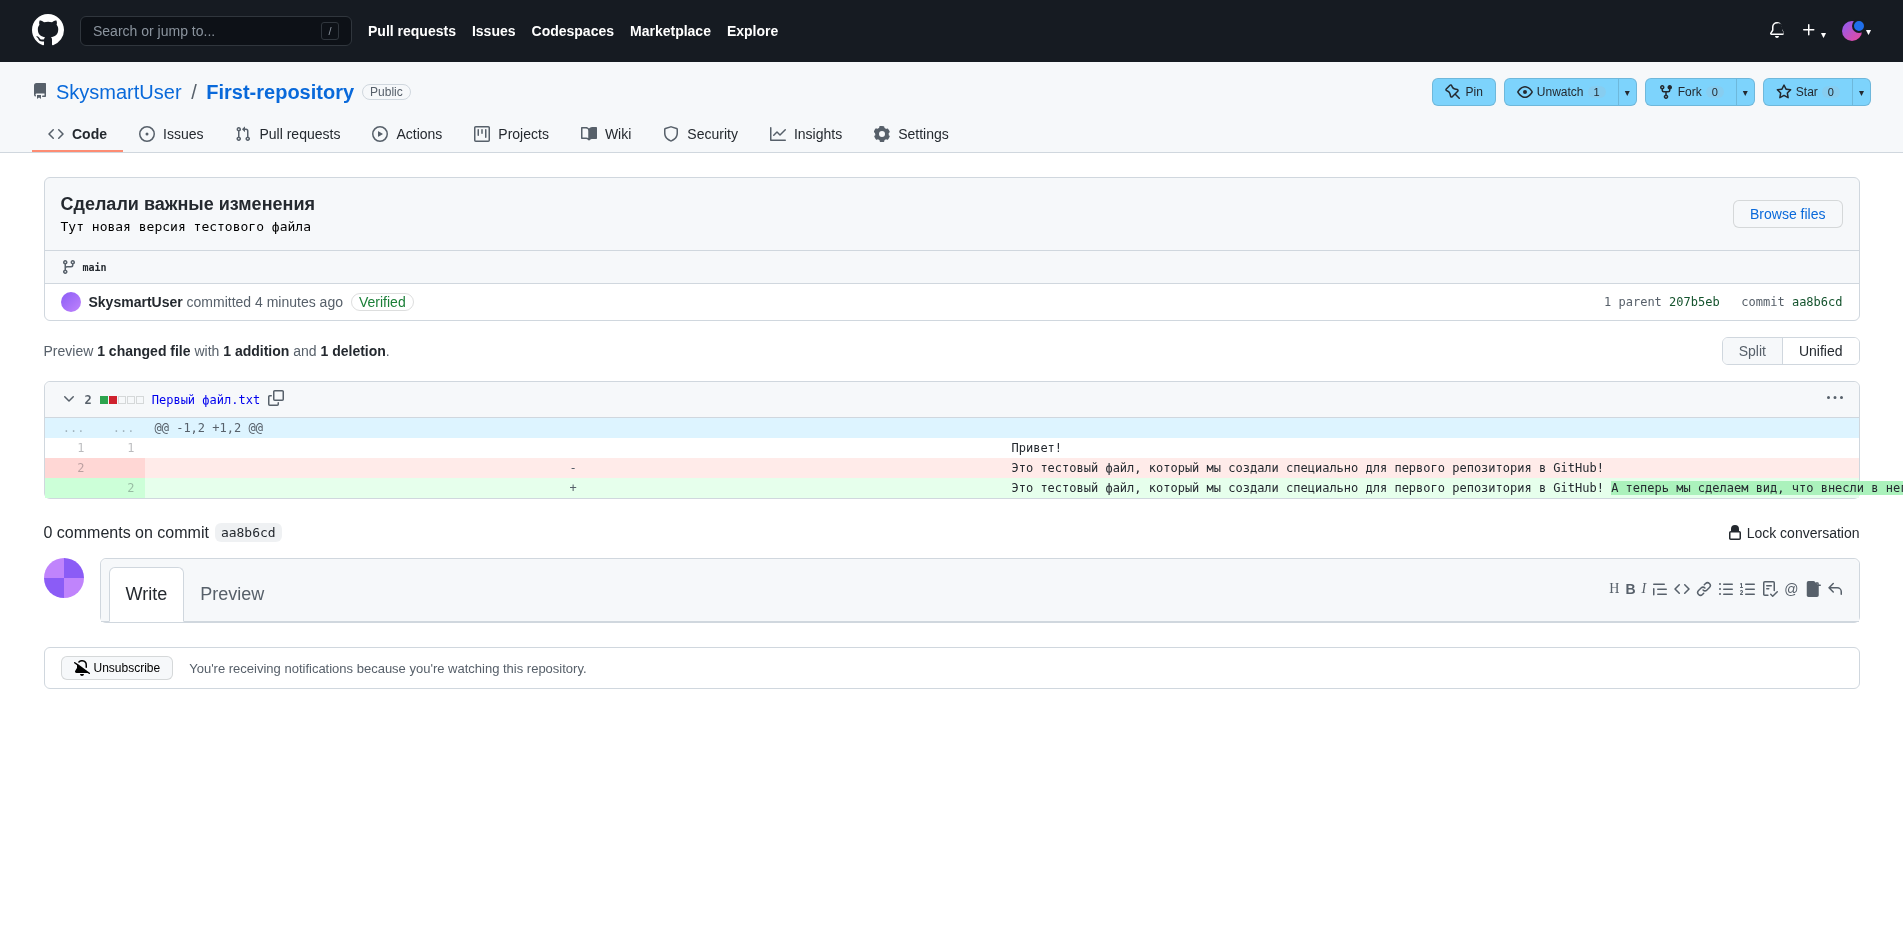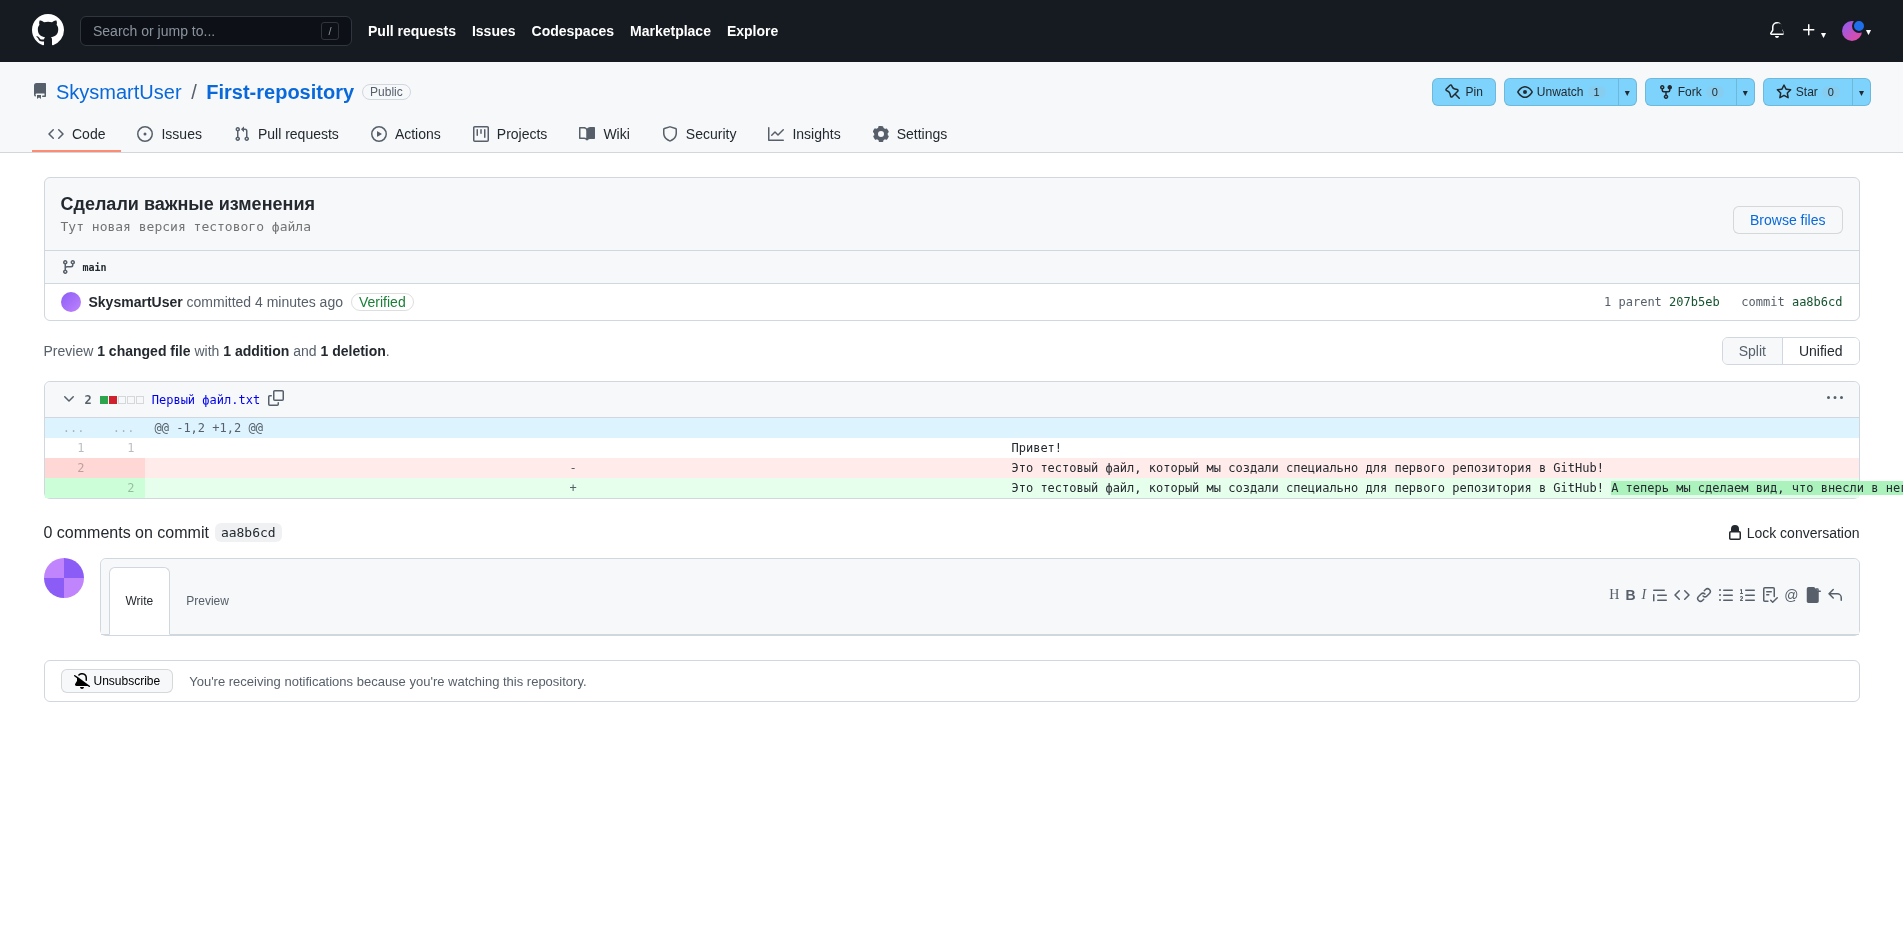--- a/index.html
+++ b/index.html
@@ -28,30 +28,30 @@
     .repo-actions { margin-left: auto; display: flex; gap: 8px; }
     .btn-group { display: flex; }
     .btn { background: #7dd3fc; border: 1px solid rgba(27,31,36,0.15); border-radius: 6px; padding: 3px 12px; font-size: 12px; font-weight: 500; color: #24292f; display: flex; align-items: center; gap: 4px; height: 28px; cursor: pointer; }
     .btn-group .btn:first-child { border-top-right-radius: 0; border-bottom-right-radius: 0; }
     .btn-group .btn:last-child { border-top-left-radius: 0; border-bottom-left-radius: 0; border-left: 0; padding: 3px 6px; }
     .counter { background: rgba(175,184,193,0.2); border-radius: 2em; padding: 0 6px; font-size: 11px; font-weight: 500; }
     
     
     .repo-nav { display: flex; padding: 0 32px; margin-top: 12px; }
     .repo-nav-item { padding: 8px 16px; display: flex; align-items: center; gap: 8px; color: #24292f; font-size: 14px; border-bottom: 2px solid transparent; }
-    .repo-nav-item.selected { border-bottom-color: #fd8c73; font-weight: 400; }
+    .repo-nav-item.selected { border-bottom-color: #fd8c73; font-weight: 700; }
     .repo-nav-item svg { color: #57606a; }
     
     
     .container { max-width: 1880px; margin: 0 auto; padding: 24px 32px; }
     
     .commit-box { border: 1px solid #d0d7de; border-radius: 6px; background: #f6f8fa; }
-    .commit-header { padding: 16px; display: flex; justify-content: space-between; align-items: flex-end; }
+    .commit-header { padding: 16px; display: flex; justify-content: space-between; align-items: center; }
     .commit-title { font-size: 18px; font-weight: 600; margin-bottom: 4px; }
-    .commit-desc { font-family: ui-monospace, SFMono-Regular, "SF Mono", Menlo, Consolas, monospace; font-size: 13px; color: #737373; }
+    .commit-desc { font-family: ui-monospace, SFMono-Regular, "SF Mono", Menlo, Consolas, monospace; font-size: 13px; color: #000000; }
     .browse-files { background: #f6f8fa; border: 1px solid rgba(27,31,36,0.15); border-radius: 6px; padding: 5px 16px; font-size: 14px; color: #0969da; font-weight: 500; }
     .branch-row { border-top: 1px solid #d0d7de; padding: 8px 16px; display: flex; align-items: center; gap: 6px; color: #57606a; font-size: 10px; }
     .branch-name { font-family: ui-monospace, monospace; font-weight: 600; color: #24292f; }
     .author-row { background: #fff; border-top: 1px solid #d0d7de; padding: 8px 16px; display: flex; align-items: center; border-radius: 0 0 6px 6px; }
     .author-avatar { width: 20px; height: 20px; border-radius: 50%; background: linear-gradient(135deg, #8b5cf6, #c084fc); margin-right: 8px; }
     .author-name { font-weight: 600; }
     .author-time { color: #57606a; }
     .verified { border: 1px solid rgba(27,31,36,0.15); border-radius: 2em; padding: 0 7px; font-size: 14px; color: #1a7f37; margin-left: 8px; }
     .commit-meta { margin-left: auto; font-family: ui-monospace, monospace; font-size: 12px; color: #57606a; }
     .commit-meta .sha { color: #14532d; }
@@ -94,21 +94,21 @@
     
     
     .comments-header { margin-top: 24px; display: flex; align-items: center; font-size: 16px; color: #24292f; }
     .comments-header .sha-badge { font-family: ui-monospace, monospace; font-size: 13px; font-weight: 400; background: rgba(175,184,193,0.2); border-radius: 6px; padding: 2px 6px; margin-left: 6px; }
     .lock-link { margin-left: auto; font-size: 14px; color: #24292f; display: flex; align-items: center; gap: 4px; }
     
     .comment-form-wrap { display: flex; gap: 16px; margin-top: 16px; }
     .comment-avatar { width: 40px; height: 40px; border-radius: 50%; background: repeating-conic-gradient(#8b5cf6 0deg 90deg, #c084fc 90deg 180deg); flex-shrink: 0; }
     .comment-box { flex: 1; border: 1px solid #d0d7de; border-radius: 6px; }
     .comment-tabs-row { display: flex; background: #f6f8fa; border-bottom: 1px solid #d0d7de; border-radius: 6px 6px 0 0; padding: 8px 8px 0; align-items: center; }
-    .comment-tab { padding: 26px 16px; font-size: 12px; cursor: pointer; color: #57606a; }
+    .comment-tab { padding: 16px 16px; font-size: 18px; cursor: pointer; color: #57606a; }
     .comment-tab.active { background: #fff; border: 1px solid #d0d7de; border-bottom-color: #fff; border-radius: 6px 6px 0 0; margin-bottom: -1px; color: #24292f; }
     .toolbar { margin-left: auto; display: flex; gap: 6px; color: #57606a; padding-right: 8px; padding-bottom: 8px; }
     .toolbar svg, .toolbar span { cursor: pointer; }
     .comment-body { padding: 8px; }
     .comment-textarea { width: 100%; min-height: 100px; border: 1px solid #d0d7de; border-radius: 6px; padding: 8px; font-family: inherit; font-size: 14px; resize: vertical; background: #f6f8fa; }
     .comment-textarea::placeholder { color: #6e7781; }
     .attach-row { border: 1px solid #d0d7de; border-top: 1px dashed #d0d7de; border-radius: 0 0 6px 6px; padding: 6px 8px; font-size: 13px; color: #57606a; margin-top: -1px; display: flex; align-items: center; }
     .md-badge { margin-left: auto; font-family: ui-monospace, monospace; font-size: 9px; font-weight: bold; border: 1px solid #57606a; border-radius: 3px; padding: 1px 3px; }
     .comment-footer { padding: 8px; display: flex; justify-content: flex-end; }
     .btn-primary { background: #94d3a2; color: #fff; border: 1px solid rgba(27,31,36,0.15); border-radius: 6px; padding: 5px 16px; font-size: 14px; font-weight: 500; cursor: pointer; }

